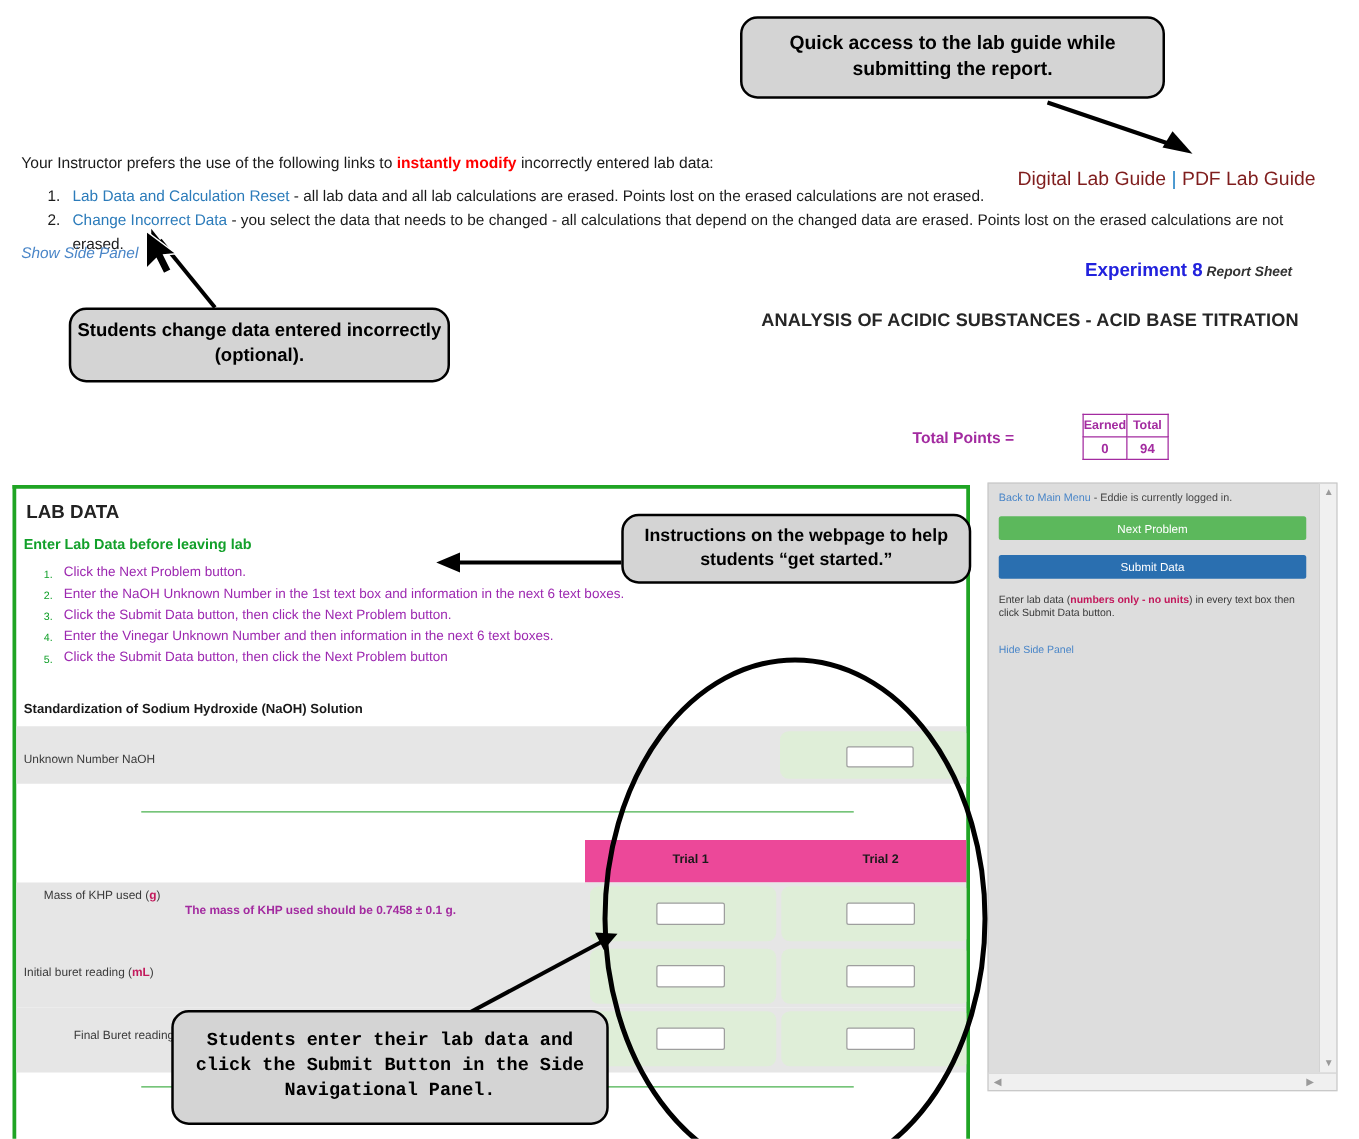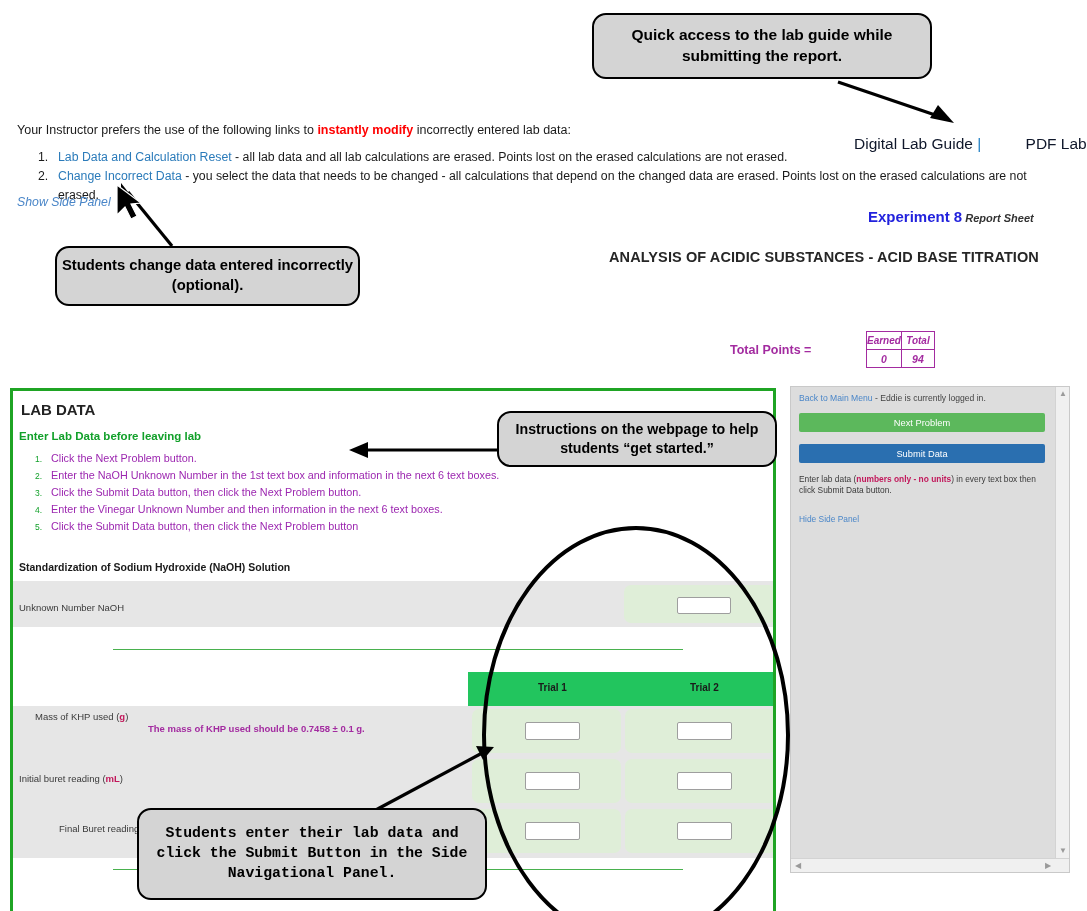--- a/index.html
+++ b/index.html
@@ -34,21 +34,21 @@
   #show-side-panel {
     left: 17px; top: 195px;
     font-size: 12.3px; color: #4a86c8; text-decoration: none; font-style: italic;
   }
 
   
   #lab-guide-links {
     left: 814px; top: 135px;
     font-size: 15.5px; color: #1f7fc4; white-space: nowrap;
   }
-  #lab-guide-links a { color: #0f172a; text-decoration: none; margin-left: 40px; }
+  #lab-guide-links a { color: #7f1d1d; text-decoration: none; }
   #lab-guide-links .sep { color: #1f7fc4; }
 
   
   #experiment-header {
     left: 868px; top: 208px;
     font-size: 15px; font-weight: bold; color: #2222dd;
     white-space: nowrap;
   }
   #experiment-header .report-sheet {
     font-size: 11px; font-style: italic; font-weight: bold; color:#333;
@@ -62,21 +62,21 @@
   
   #total-points-label {
     left: 714px; top: 343px;
     font-size: 12.5px; font-weight: bold; color: #a32ba0;
     white-space: nowrap;
     margin-left: 16px;
   }
   #points-table {
     left: 866px; top: 331px;
     border-collapse: collapse;
-    font-size: 10.5px; color: #a32ba0; font-weight: bold; font-style: italic;
+    font-size: 10.5px; color: #a32ba0; font-weight: bold;
   }
   #points-table td, #points-table th {
     border: 1px solid #a32ba0;
     width: 33px; height: 18px; text-align: center;
     font-weight: bold; padding: 0;
   }
   #points-table th { font-size: 10px; }
   #points-table td { font-size: 10.5px; }
 
   
@@ -119,21 +119,21 @@
     border: 1px solid #9e9e9e; border-radius: 2px;
   }
   .rowlabel {
     position: absolute; font-size: 9.5px; color: #3a3a3a;
   }
   .unit-pink { color: #c2185b; font-weight: bold; }
   .green-rule {
     position: absolute; height: 0; border-top: 1.5px solid #49b14e;
   }
   .trial-header-band {
-    position: absolute; background: #22c55e; height: 34px;
+    position: absolute; background: #ec4899; height: 34px;
   }
   .trial-header-band span {
     position: absolute; top: 10px; font-size: 10px;
     font-weight: bold; color: #1a1a1a;
   }
   #khp-hint {
     position: absolute; left: 148px; top: 723px;
     font-size: 9.5px; font-weight: bold; color: #a32ba0;
     white-space: nowrap; z-index: 4;
   }

